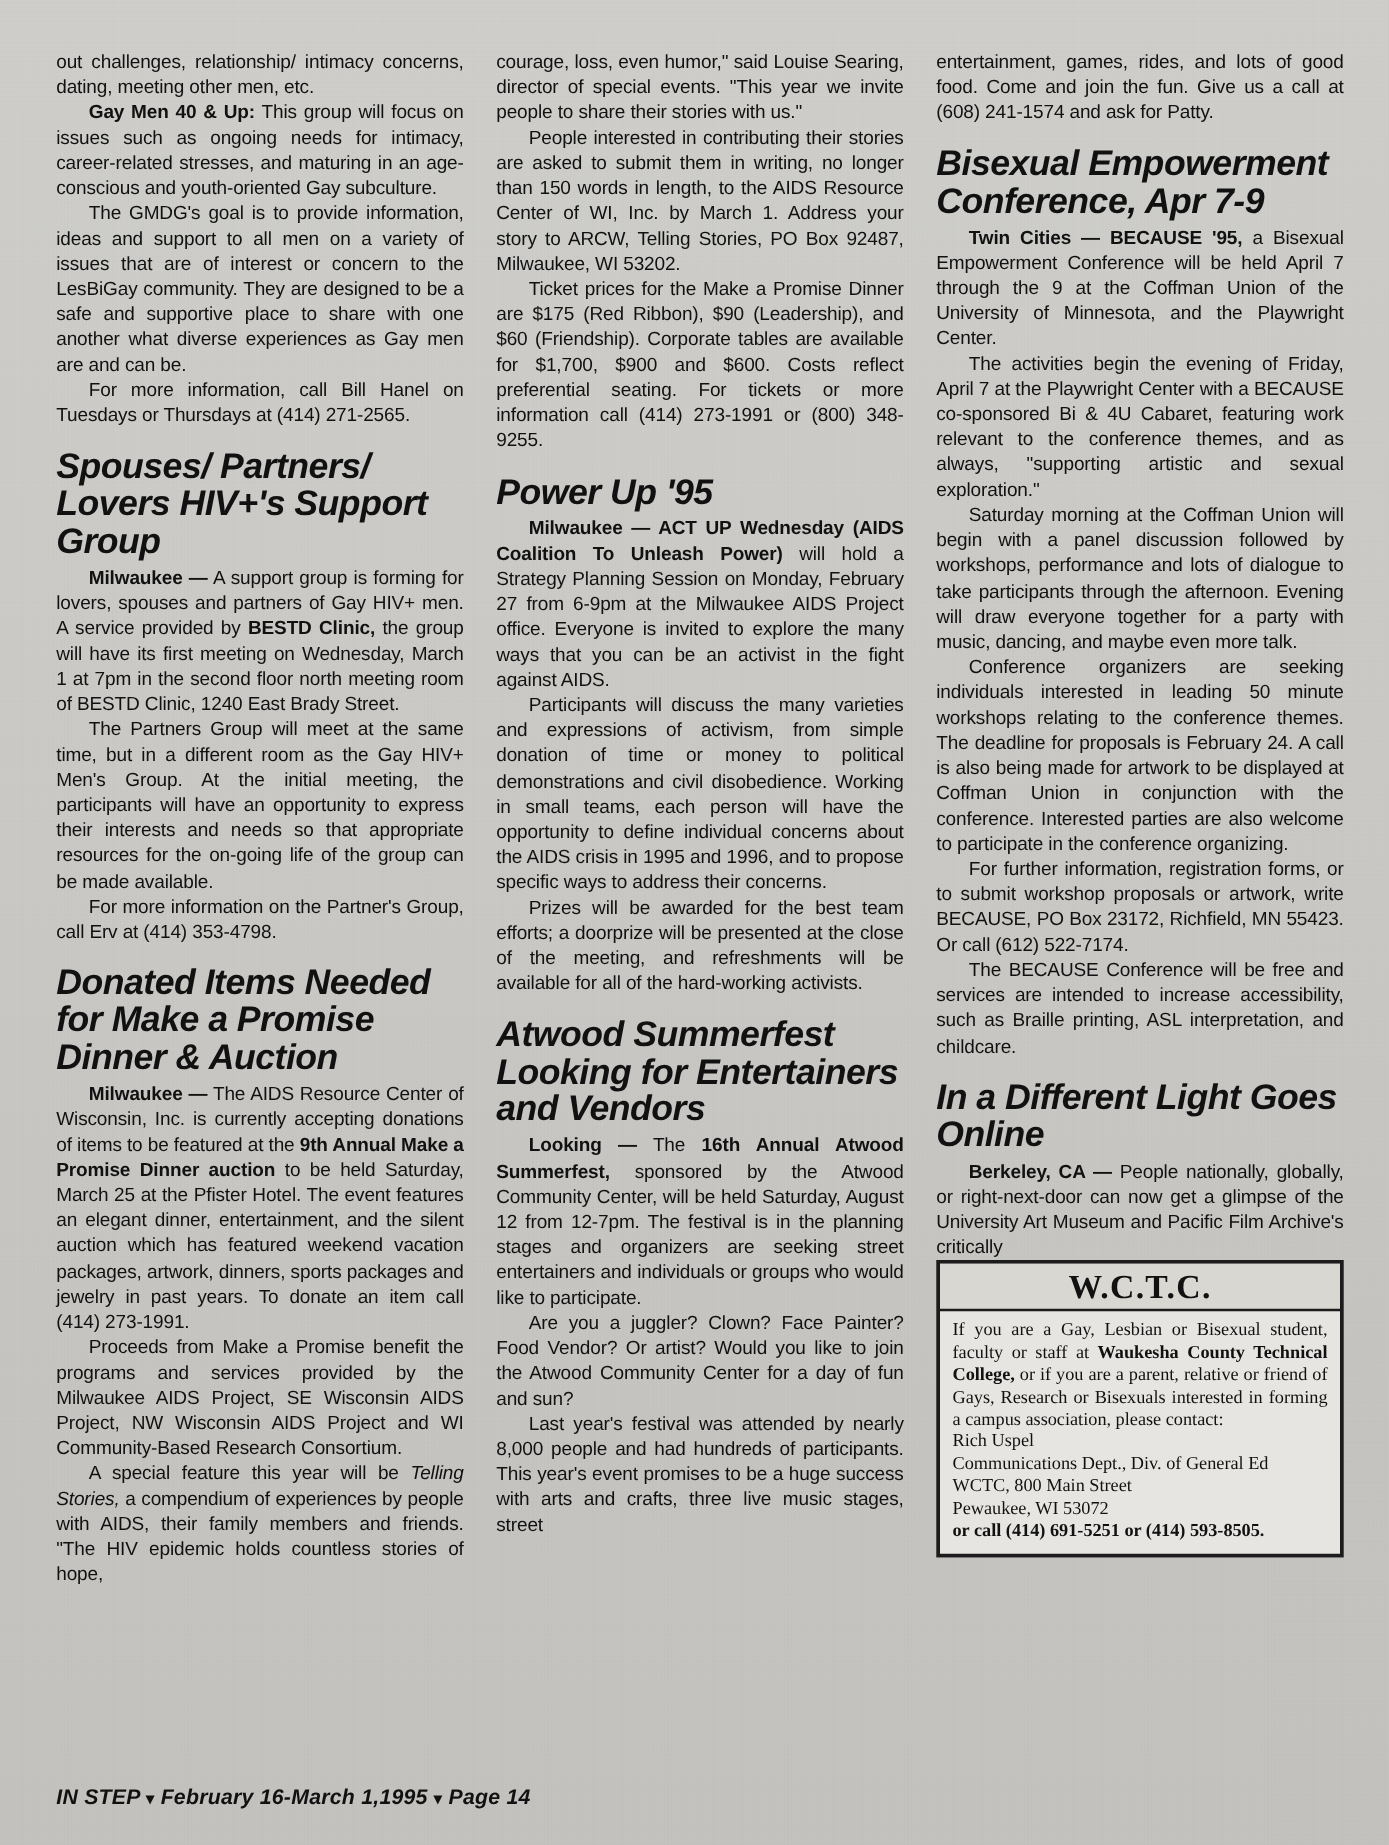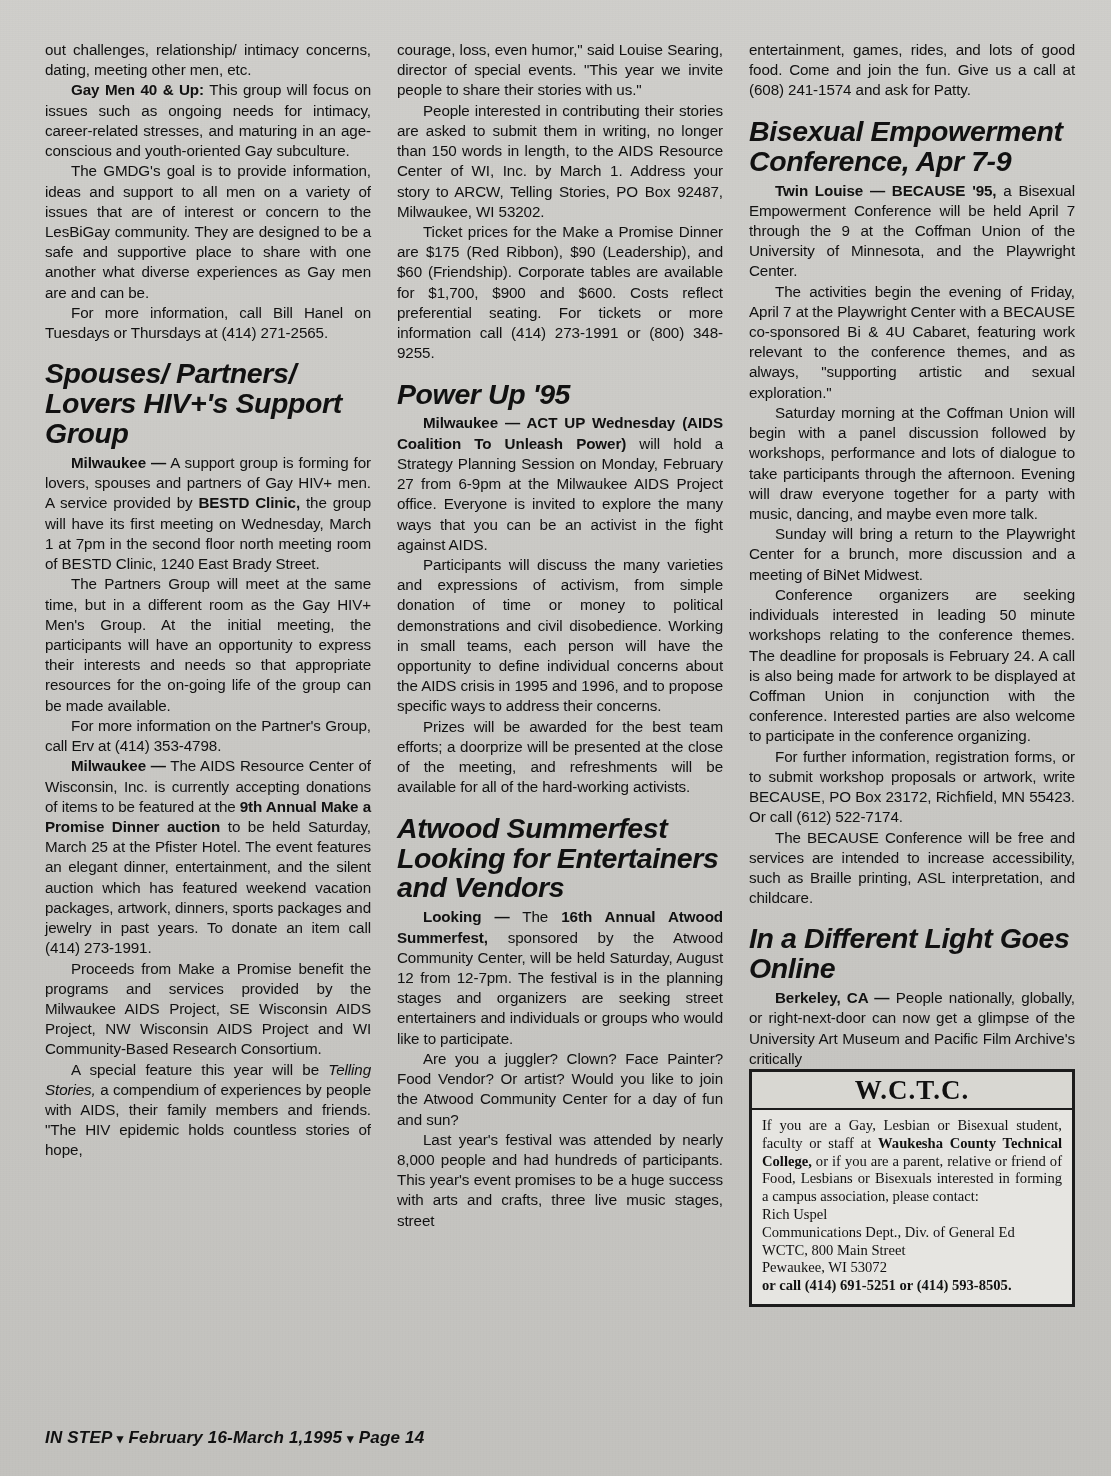--- a/index.html
+++ b/index.html
@@ -112,20 +112,21 @@
       <p>out challenges, relationship/ intimacy concerns, dating, meeting other men, etc.</p>
       <p class="indent"><span class="b">Gay Men 40 &amp; Up:</span><span> This group will focus on issues such as ongoing needs for intimacy, career-related stresses, and maturing in an age-conscious and youth-oriented Gay subculture.</span></p>
       <p class="indent">The GMDG's goal is to provide information, ideas and support to all men on a variety of issues that are of interest or concern to the LesBiGay community. They are designed to be a safe and supportive place to share with one another what diverse experiences as Gay men are and can be.</p>
       <p class="indent">For more information, call Bill Hanel on Tuesdays or Thursdays at (414) 271-2565.</p>
 
       <h2 class="head">Spouses/ Partners/ Lovers HIV+'s Support Group</h2>
       <p class="indent"><span class="b">Milwaukee —</span><span> A support group is forming for lovers, spouses and partners of Gay HIV+ men. A service provided by </span><span class="b">BESTD Clinic,</span><span> the group will have its first meeting on Wednesday, March 1 at 7pm in the second floor north meeting room of BESTD Clinic, 1240 East Brady Street.</span></p>
       <p class="indent">The Partners Group will meet at the same time, but in a different room as the Gay HIV+ Men's Group. At the initial meeting, the participants will have an opportunity to express their interests and needs so that appropriate resources for the on-going life of the group can be made available.</p>
       <p class="indent">For more information on the Partner's Group, call Erv at (414) 353-4798.</p>
 
+      <h2 class="head">Donated Items Needed for Make a Promise Dinner &amp; Auction</h2>
       <p class="indent"><span class="b">Milwaukee —</span><span> The AIDS Resource Center of Wisconsin, Inc. is currently accepting donations of items to be featured at the </span><span class="b">9th Annual Make a Promise Dinner auction</span><span> to be held Saturday, March 25 at the Pfister Hotel. The event features an elegant dinner, entertainment, and the silent auction which has featured weekend vacation packages, artwork, dinners, sports packages and jewelry in past years. To donate an item call (414) 273-1991.</span></p>
       <p class="indent">Proceeds from Make a Promise benefit the programs and services provided by the Milwaukee AIDS Project, SE Wisconsin AIDS Project, NW Wisconsin AIDS Project and WI Community-Based Research Consortium.</p>
       <p class="indent"><span>A special feature this year will be </span><span class="i">Telling Stories,</span><span> a compendium of experiences by people with AIDS, their family members and friends. "The HIV epidemic holds countless stories of hope,</span></p>
     </div>
 
     <div class="col">
       <p>courage, loss, even humor," said Louise Searing, director of special events. "This year we invite people to share their stories with us."</p>
       <p class="indent">People interested in contributing their stories are asked to submit them in writing, no longer than 150 words in length, to the AIDS Resource Center of WI, Inc. by March 1. Address your story to ARCW, Telling Stories, PO Box 92487, Milwaukee, WI 53202.</p>
       <p class="indent">Ticket prices for the Make a Promise Dinner are $175 (Red Ribbon), $90 (Leadership), and $60 (Friendship). Corporate tables are available for $1,700, $900 and $600. Costs reflect preferential seating. For tickets or more information call (414) 273-1991 or (800) 348-9255.</p>
 
@@ -137,35 +138,34 @@
       <h2 class="head">Atwood Summerfest Looking for Entertainers and Vendors</h2>
       <p class="indent"><span class="b">Looking —</span><span> The </span><span class="b">16th Annual Atwood Summerfest,</span><span> sponsored by the Atwood Community Center, will be held Saturday, August 12 from 12-7pm. The festival is in the planning stages and organizers are seeking street entertainers and individuals or groups who would like to participate.</span></p>
       <p class="indent">Are you a juggler? Clown? Face Painter? Food Vendor? Or artist? Would you like to join the Atwood Community Center for a day of fun and sun?</p>
       <p class="indent">Last year's festival was attended by nearly 8,000 people and had hundreds of participants. This year's event promises to be a huge success with arts and crafts, three live music stages, street</p>
     </div>
 
     <div class="col">
       <p>entertainment, games, rides, and lots of good food. Come and join the fun. Give us a call at (608) 241-1574 and ask for Patty.</p>
 
       <h2 class="head">Bisexual Empowerment Conference, Apr 7-9</h2>
-      <p class="indent"><span class="b">Twin Louise — BECAUSE '95,</span><span> a Bisexual Empowerment Conference will be held April 7 through the 9 at the Coffman Union of the University of Minnesota, and the Playwright Center.</span></p>
+      <p class="indent"><span class="b">Twin Cities — BECAUSE '95,</span><span> a Bisexual Empowerment Conference will be held April 7 through the 9 at the Coffman Union of the University of Minnesota, and the Playwright Center.</span></p>
       <p class="indent">The activities begin the evening of Friday, April 7 at the Playwright Center with a BECAUSE co-sponsored Bi &amp; 4U Cabaret, featuring work relevant to the conference themes, and as always, "supporting artistic and sexual exploration."</p>
       <p class="indent">Saturday morning at the Coffman Union will begin with a panel discussion followed by workshops, performance and lots of dialogue to take participants through the afternoon. Evening will draw everyone together for a party with music, dancing, and maybe even more talk.</p>
-      <p class="indent">Sunday will bring a return to the Playwright Center for a brunch, more discussion and a meeting of BiNet Midwest.</p>
       <p class="indent">Conference organizers are seeking individuals interested in leading 50 minute workshops relating to the conference themes. The deadline for proposals is February 24. A call is also being made for artwork to be displayed at Coffman Union in conjunction with the conference. Interested parties are also welcome to participate in the conference organizing.</p>
       <p class="indent">For further information, registration forms, or to submit workshop proposals or artwork, write BECAUSE, PO Box 23172, Richfield, MN 55423. Or call (612) 522-7174.</p>
       <p class="indent">The BECAUSE Conference will be free and services are intended to increase accessibility, such as Braille printing, ASL interpretation, and childcare.</p>
 
       <h2 class="head">In a Different Light Goes Online</h2>
       <p class="indent"><span class="b">Berkeley, CA —</span><span> People nationally, globally, or right-next-door can now get a glimpse of the University Art Museum and Pacific Film Archive's critically</span></p>
 
       <div class="ad">
         <div class="ad-title">W.C.T.C.</div>
         <div class="ad-body">
-          <span>If you are a Gay, Lesbian or Bisexual student, faculty or staff at </span><span class="b">Waukesha County Technical College,</span><span> or if you are a parent, relative or friend of Food, Lesbians or Bisexuals interested in forming a campus association, please contact:</span>
+          <span>If you are a Gay, Lesbian or Bisexual student, faculty or staff at </span><span class="b">Waukesha County Technical College,</span><span> or if you are a parent, relative or friend of Gays, Research or Bisexuals interested in forming a campus association, please contact:</span>
           <div class="center">Rich Uspel</div>
           <div class="center">Communications Dept., Div. of General Ed</div>
           <div class="center">WCTC, 800 Main Street</div>
           <div class="center">Pewaukee, WI 53072</div>
           <div class="center b">or call (414) 691-5251 or (414) 593-8505.</div>
         </div>
       </div>
     </div>
 
   </div>

